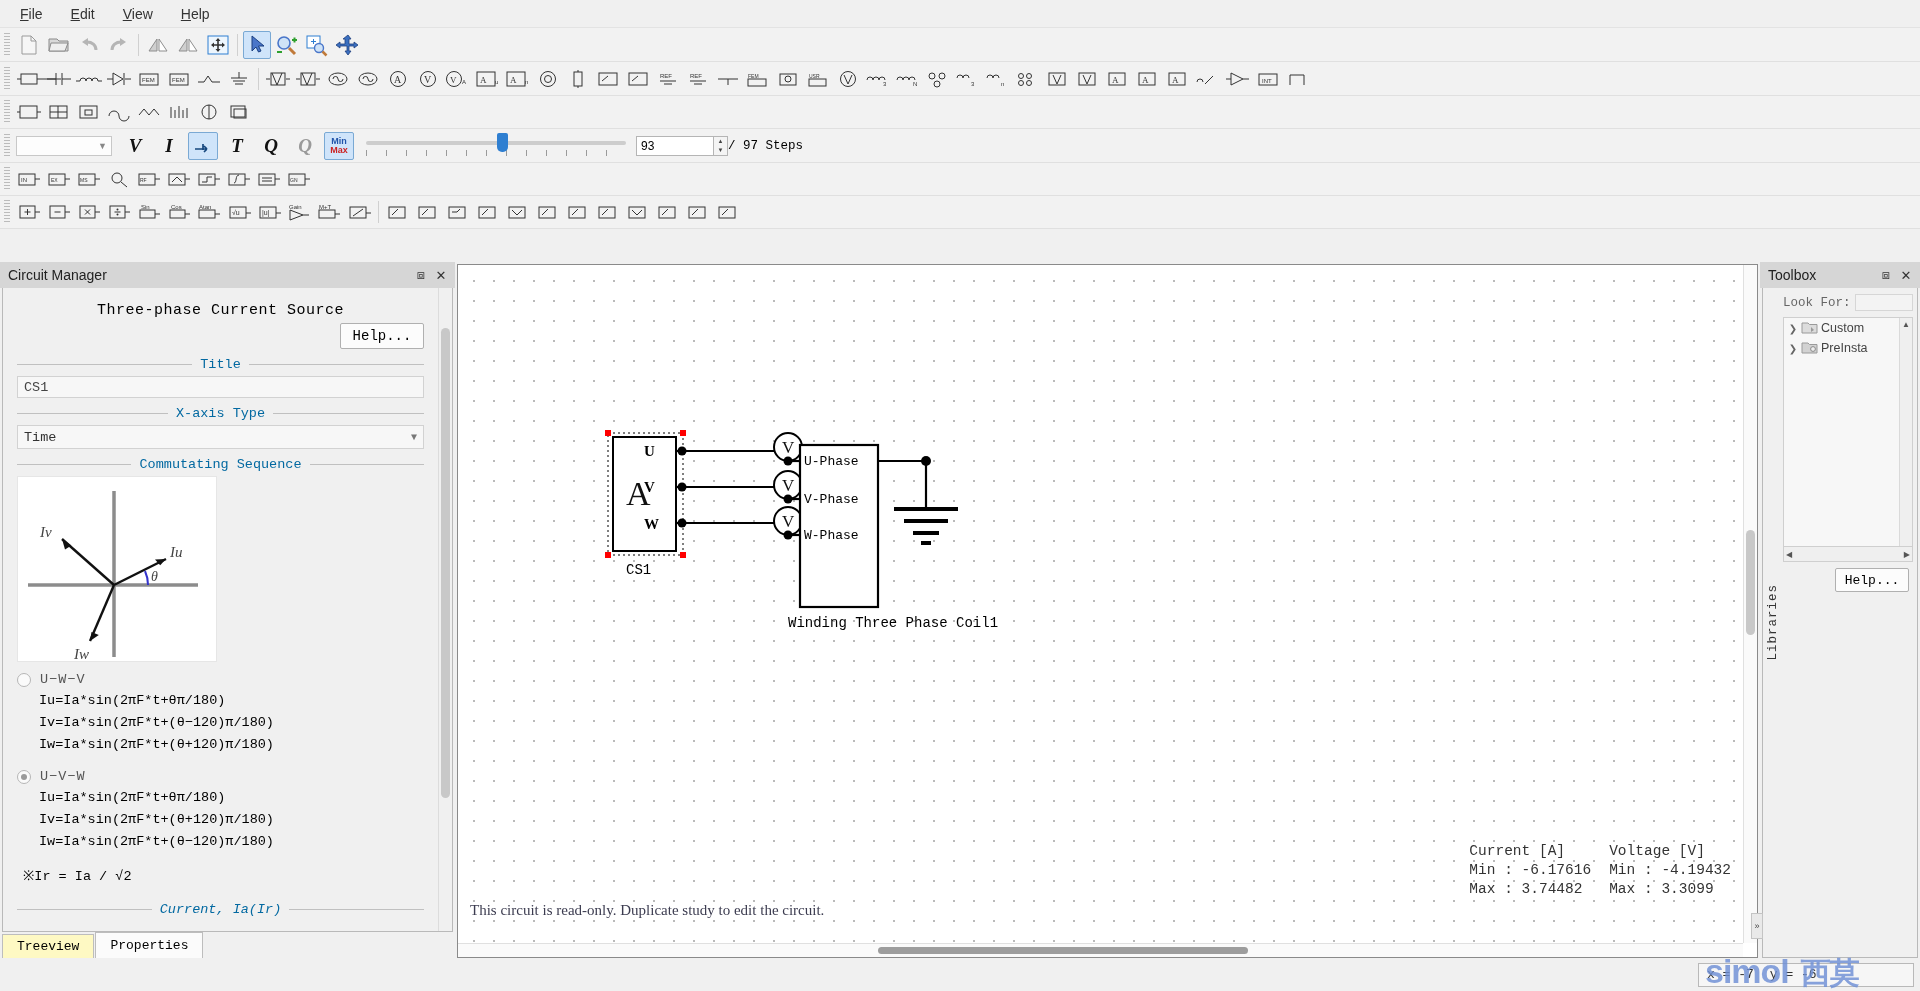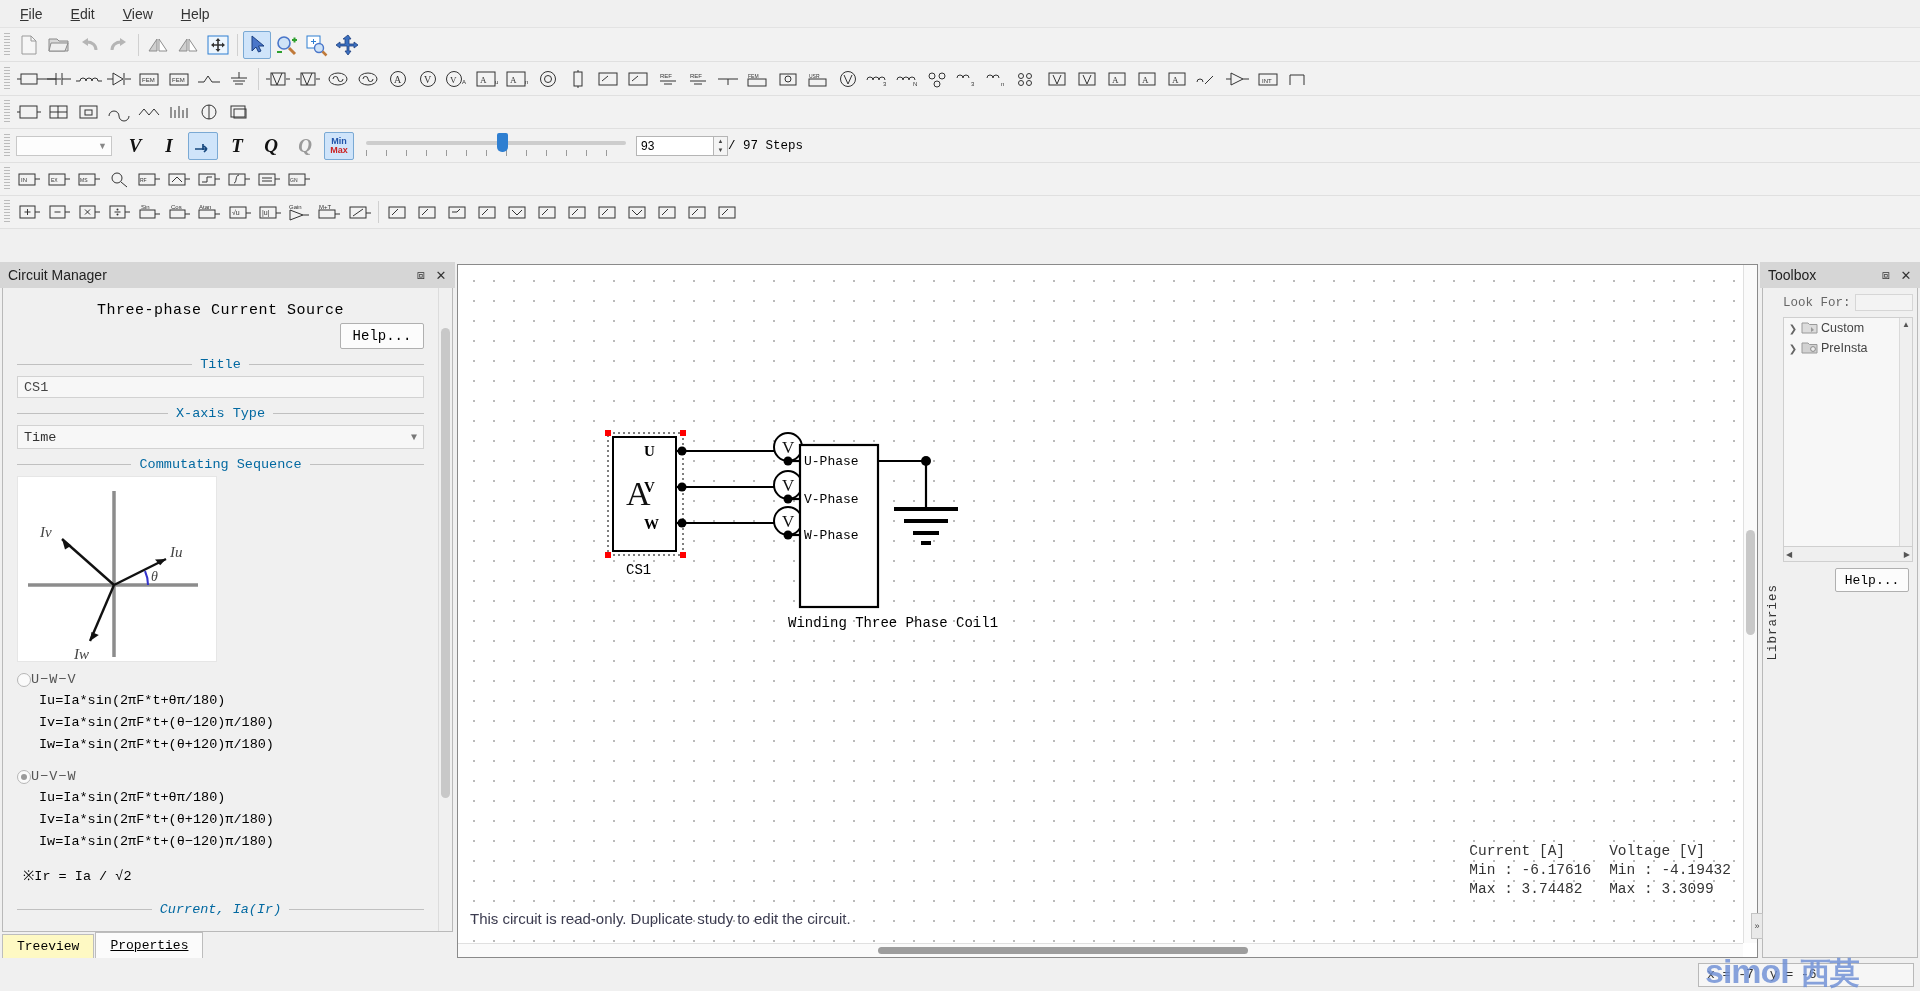--- a/index.html
+++ b/index.html
@@ -143,21 +143,21 @@
   .selectbox{
     height:24px;background:#f7f7f7;border:1px solid #d2d2d2;
     display:flex;align-items:center;padding:0 6px;
     font-family:"Liberation Mono", monospace;font-size:13.5px;color:#333;
   }
   .selectbox .chev{margin-left:auto;color:#777;font-size:10px;}
   #phasor{
     width:200px;height:186px;background:#fff;border:1px solid #e6e6e6;
     margin-top:4px;
   }
-  .radio-row{display:flex;align-items:center;gap:0;margin-top:10px;}
+  .radio-row{display:flex;align-items:center;gap:9px;margin-top:10px;}
   .radio{
     width:14px;height:14px;border-radius:50%;
     border:1.6px solid #b6b6b6;background:#fafafa;flex:none;position:relative;
   }
   .radio.on:after{
     content:"";position:absolute;left:3px;top:3px;width:6px;height:6px;
     border-radius:50%;background:#9a9a9a;
   }
   .radio-label{font-family:"Liberation Mono", monospace;font-size:13.5px;color:#555;letter-spacing:1px;}
   .formula{
@@ -165,40 +165,40 @@
     line-height:17px;margin:5px 0 0 22px;white-space:pre;
   }
   .note{font-family:"Liberation Mono", monospace;font-size:13.5px;margin:16px 0 0 6px;}
 
   #tabstrip{height:26px;display:flex;align-items:flex-end;padding-left:2px;background:#f0f0f0;}
   .tab{
     height:24px;padding:0 14px;display:flex;align-items:center;
     font-family:"Liberation Mono", monospace;font-size:13px;
     background:#fef9c3;border:1px solid #bdbdbd;border-bottom:none;margin-right:1px;
   }
-  .tab.sel{background:#fbfbfb;height:26px;text-decoration:underline;}
+  .tab.sel{background:#fbfbfb;height:26px;}
 
   
   #canvaswrap{flex:1;display:flex;flex-direction:column;padding:2px 2px 0 2px;min-width:0;}
   #canvas{
     flex:1;border:1px solid #8a8a8a;background:#fff;position:relative;overflow:hidden;
     background-image:radial-gradient(circle, #b5b5b5 0.7px, transparent 0.8px);
     background-size:20px 20px; background-position:6px 6px;
   }
   #canvas-vscroll{
     position:absolute;right:0;top:0;bottom:14px;width:14px;background:#fafafa;border-left:1px solid #e0e0e0;
   }
   #canvas-vscroll .thumb{position:absolute;left:2px;right:2px;top:265px;height:105px;background:#c8c8c8;border-radius:5px;}
   #canvas-hscroll{
     position:absolute;left:0;right:14px;bottom:0;height:14px;background:#fafafa;border-top:1px solid #e0e0e0;
   }
   #canvas-hscroll .thumb{position:absolute;top:3px;bottom:3px;left:420px;width:370px;background:#9d9d9d;border-radius:4px;}
   #readonly-msg{
-    position:absolute;left:12px;bottom:30px;
-    font-family:Liberation Sans, sans-serif;font-size:15px;color:#3c3c50;
+    position:absolute;left:12px;bottom:38px;
+    font-family:Liberation Serif, serif;font-size:15px;color:#3c3c50;
     white-space:nowrap;
   }
   #minmax{
     position:absolute;right:26px;bottom:20px;
     font-family:"Liberation Mono", monospace;font-size:14.5px;color:#333;
     line-height:19px;white-space:pre;
   }
   .mmgrid{display:grid;grid-template-columns:auto auto;column-gap:18px;}
 
   

